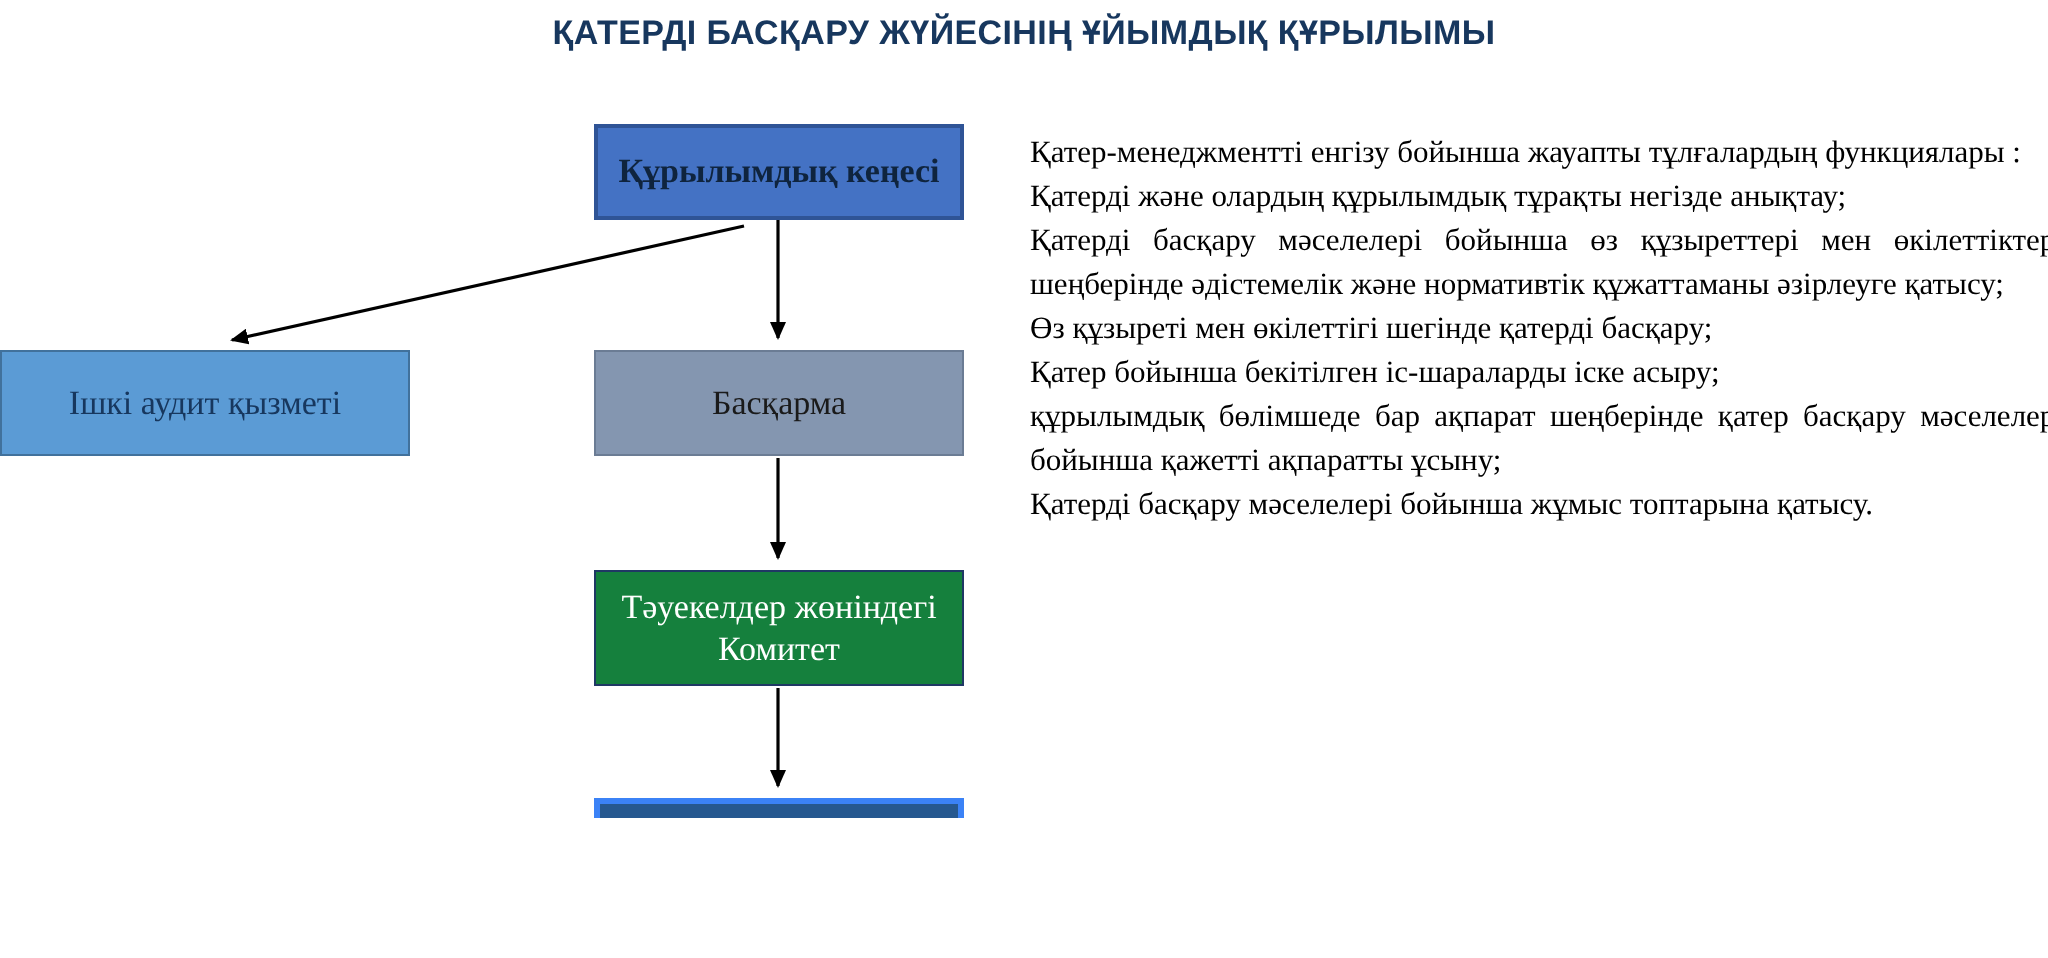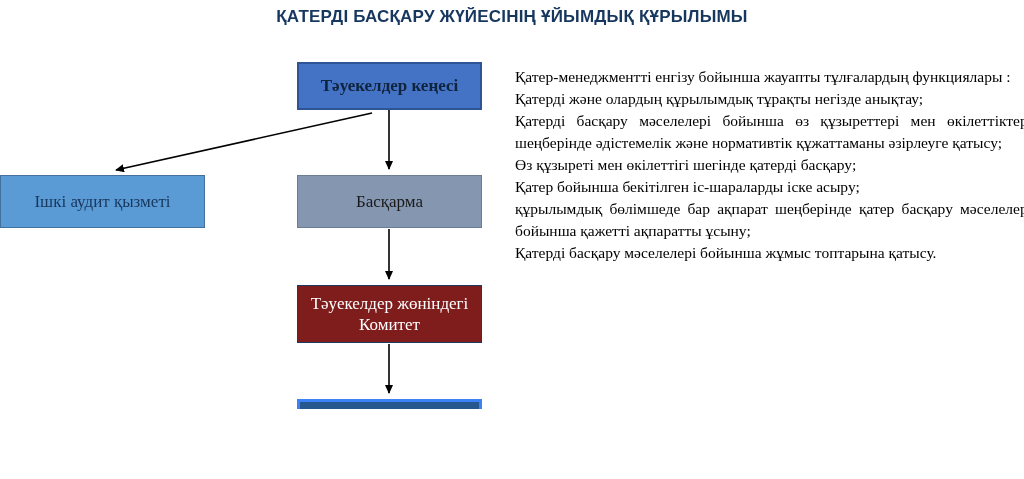--- a/index.html
+++ b/index.html
@@ -48,21 +48,21 @@
     color: #17375E;
   }
   .box-mgmt {
     left: 297px; top: 175px; width: 185px; height: 53px;
     background: #8496B0;
     border: 1px solid #6B7C94;
     color: #1a1a1a;
   }
   .box-committee {
     left: 297px; top: 285px; width: 185px; height: 58px;
-    background: #7f1d1d;
+    background: #15803d;
     border: 1px solid #1F3864;
     color: #ffffff;
   }
   .box-sub {
     left: 297px; top: 399px; width: 185px; height: 62px;
     background: #26588F;
     border: 3px solid #3b82f6;
     color: #ffffff;
     font-weight: bold;
   }
@@ -95,21 +95,21 @@
       <marker id="ah" markerWidth="10" markerHeight="8" refX="8" refY="4" orient="auto" markerUnits="userSpaceOnUse">
         <path d="M0,0 L9,4 L0,8 z" fill="#000000"></path>
       </marker>
     </defs>
     <line x1="389" y1="110" x2="389" y2="169" stroke="#000000" stroke-width="1.6" marker-end="url(#ah)"></line>
     <line x1="372" y1="113" x2="116" y2="170" stroke="#000000" stroke-width="1.6" marker-end="url(#ah)"></line>
     <line x1="389" y1="229" x2="389" y2="279" stroke="#000000" stroke-width="1.6" marker-end="url(#ah)"></line>
     <line x1="389" y1="344" x2="389" y2="393" stroke="#000000" stroke-width="1.6" marker-end="url(#ah)"></line>
   </svg>
 
-  <div class="box box-board">Тәуекелдер кеңесі</div>
+  <div class="box box-board">Құрылымдық кеңесі</div>
 
   <div class="box box-audit">Ішкі аудит қызметі</div>
 
   <div class="box box-mgmt">Басқарма</div>
 
   <div class="box box-committee">Тәуекелдер жөніндегі Комитет</div>
 
   <div class="box box-sub">Құрылымдық бөлімшелер</div>
 
   <div class="functions">

